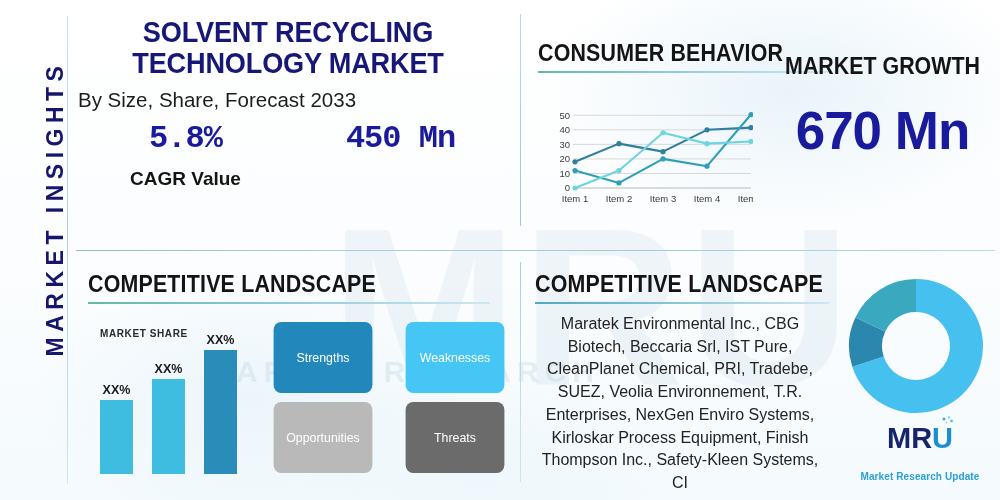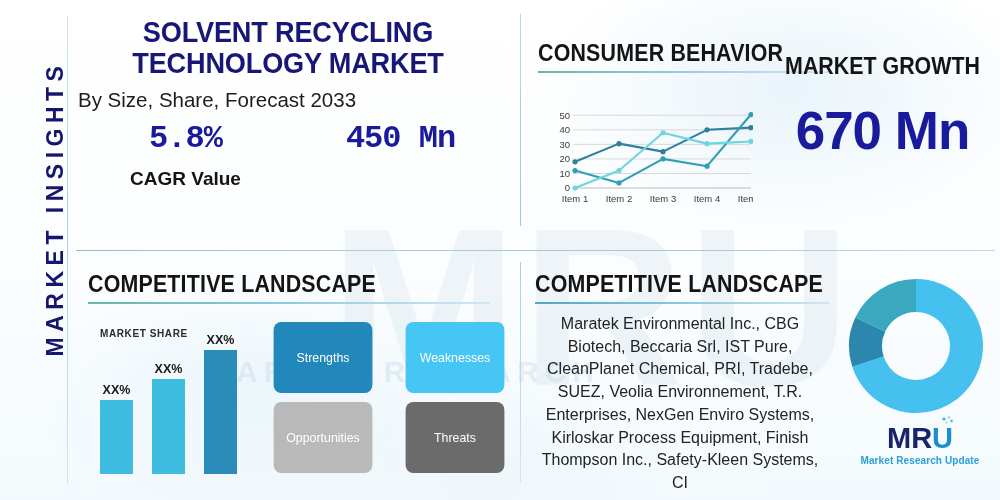--- a/index.html
+++ b/index.html
@@ -125,21 +125,21 @@
   .companies {
     position:absolute; left:533px; top:313px; width:294px;
     text-align:center; color:#232323; font-size:16px; line-height:1.42;
   }
   
   .donut { position:absolute; left:846px; top:276px; width:140px; height:140px; }
   .logo { position:absolute; left:852px; top:424px; width:136px; text-align:center; }
   .logo .mru { font-size:29px; font-weight:bold; color:#16246b; letter-spacing:0px;
                line-height:1; position:relative; display:inline-block; }
   .logo .mru .u { color:#1a8fd0; }
-  .logo .sub { font-size:10px; color:#2a9fd8; font-weight:bold; margin-top:2px;
+  .logo .sub { font-size:10px; color:#2a9fd8; font-weight:bold; margin-top:18px;
                letter-spacing:0.1px; }
   .logo .spark { position:absolute; right:-3px; top:-9px; }
 </style>
 </head>
 <body>
 
 <div id="infographic">
 
   <div class="watermark">MRU</div>
   <div class="watermark2">MARKET RESEARCH</div>

